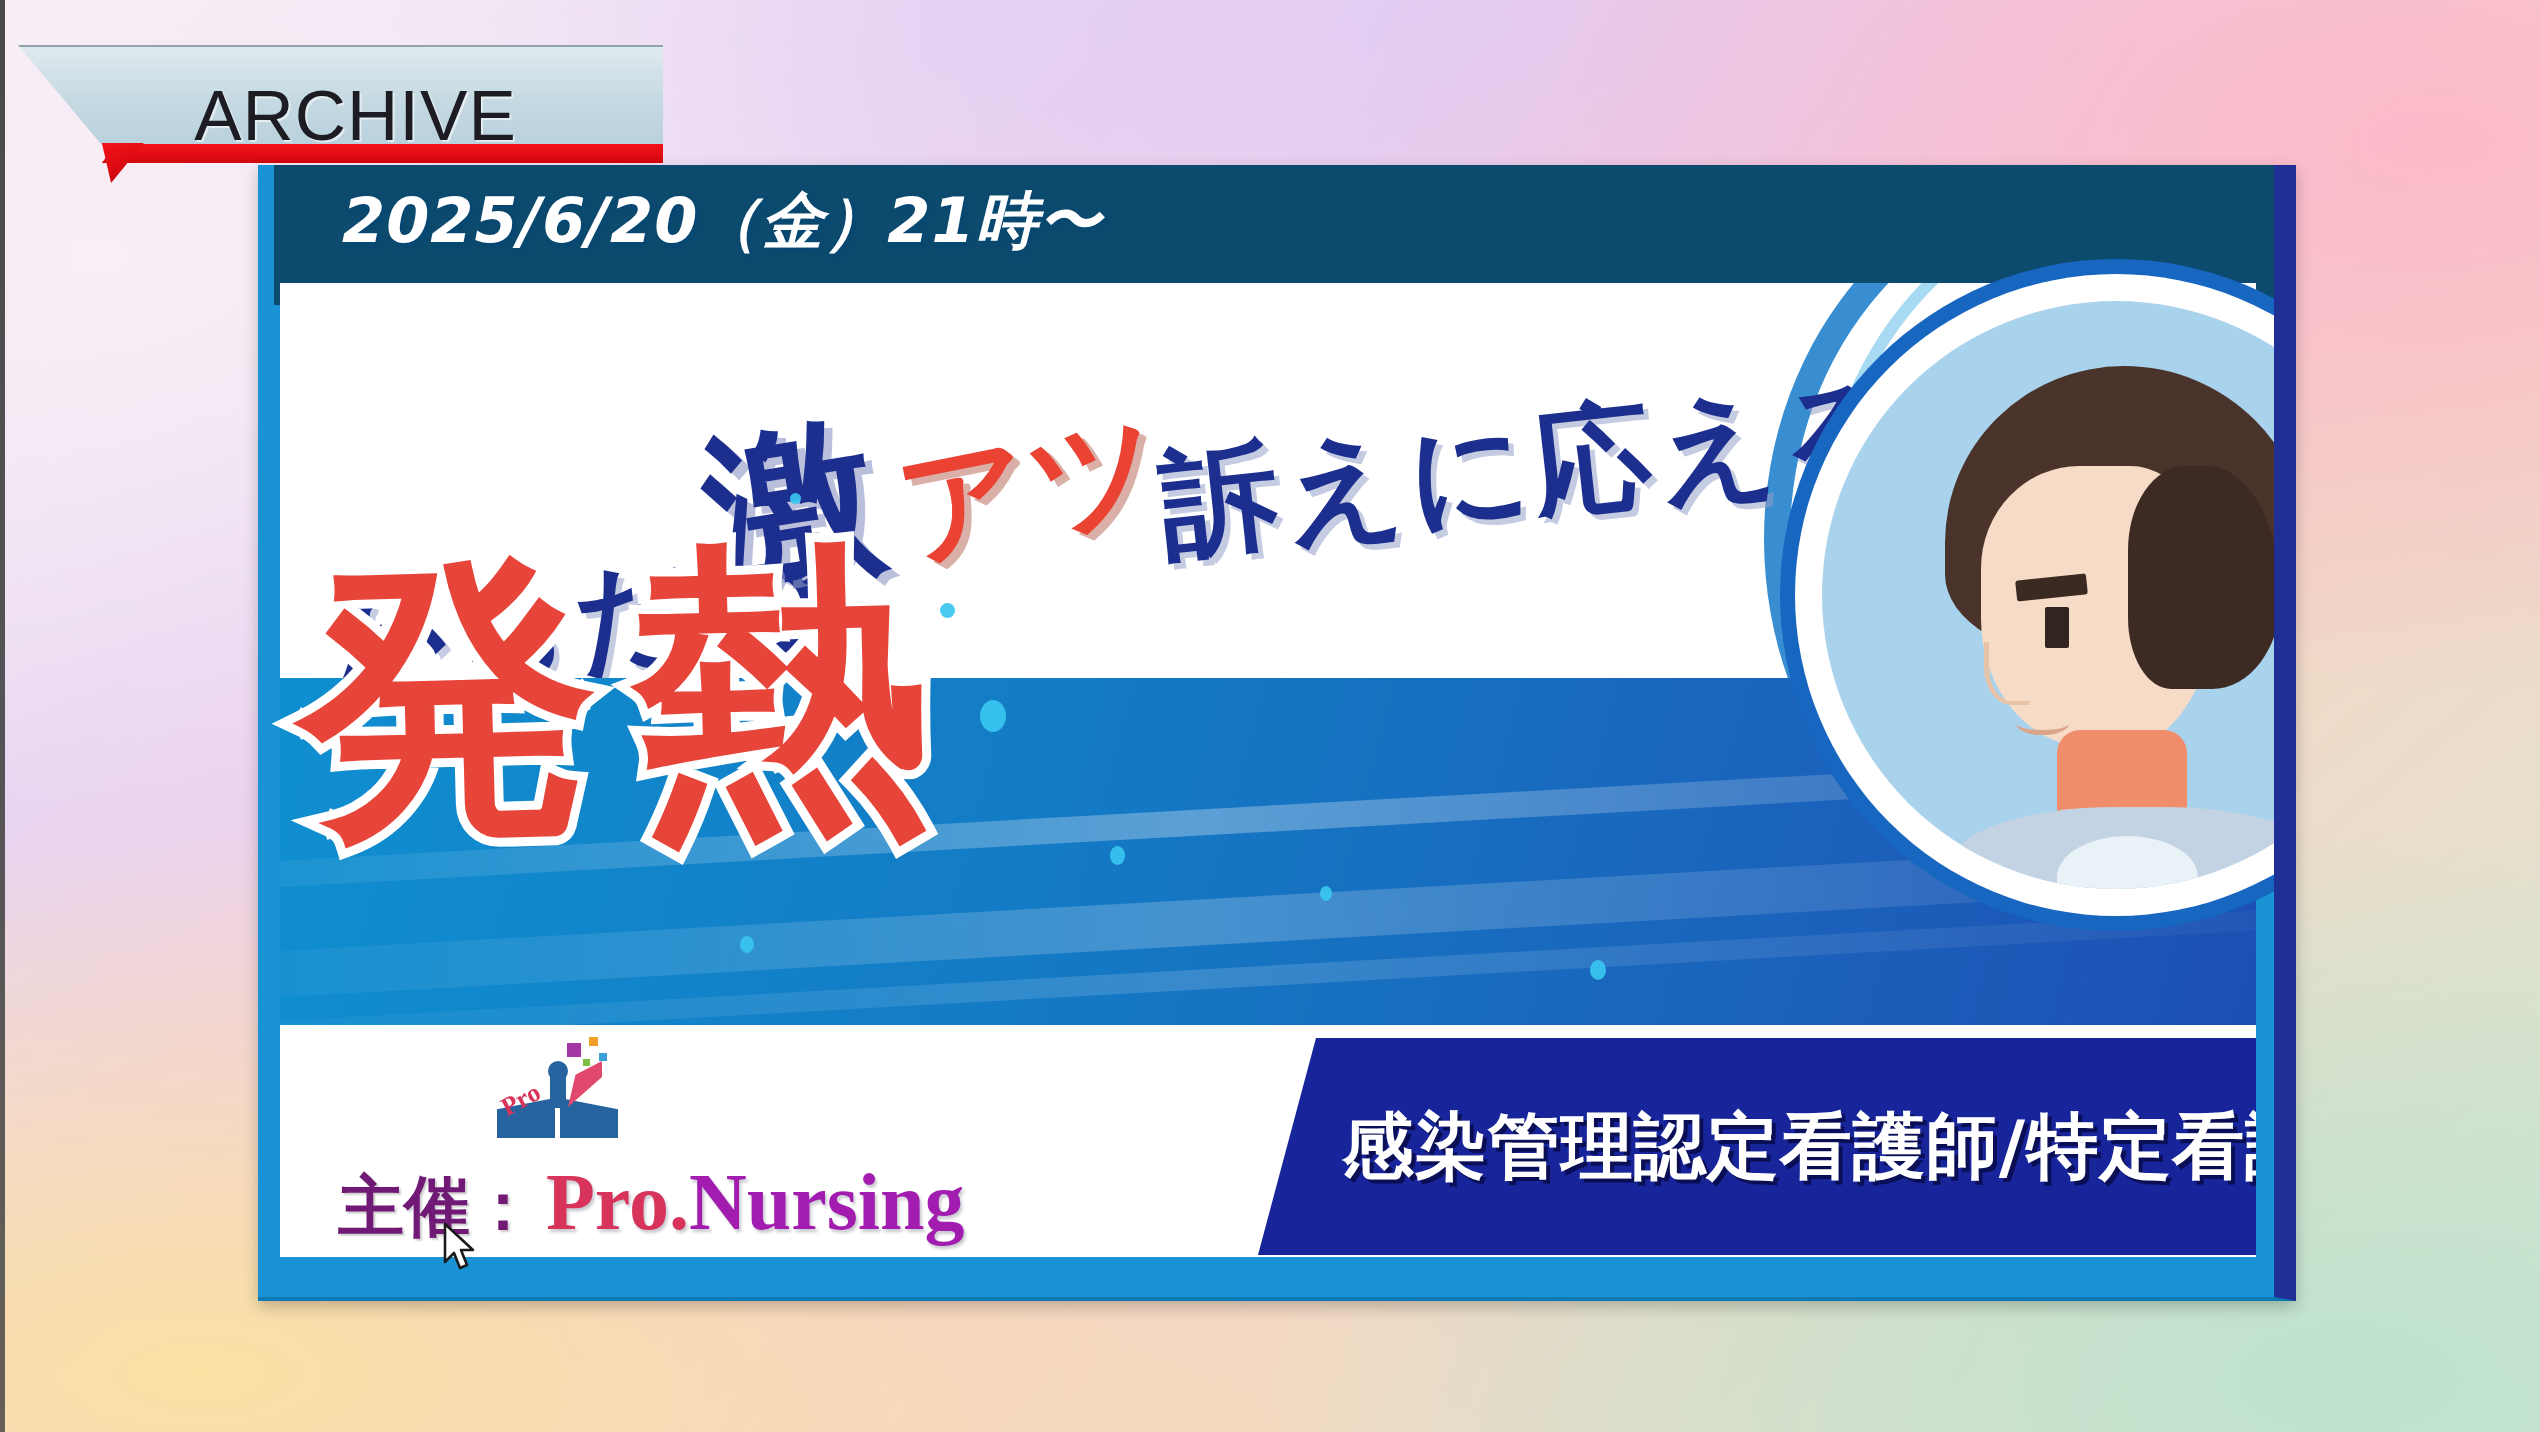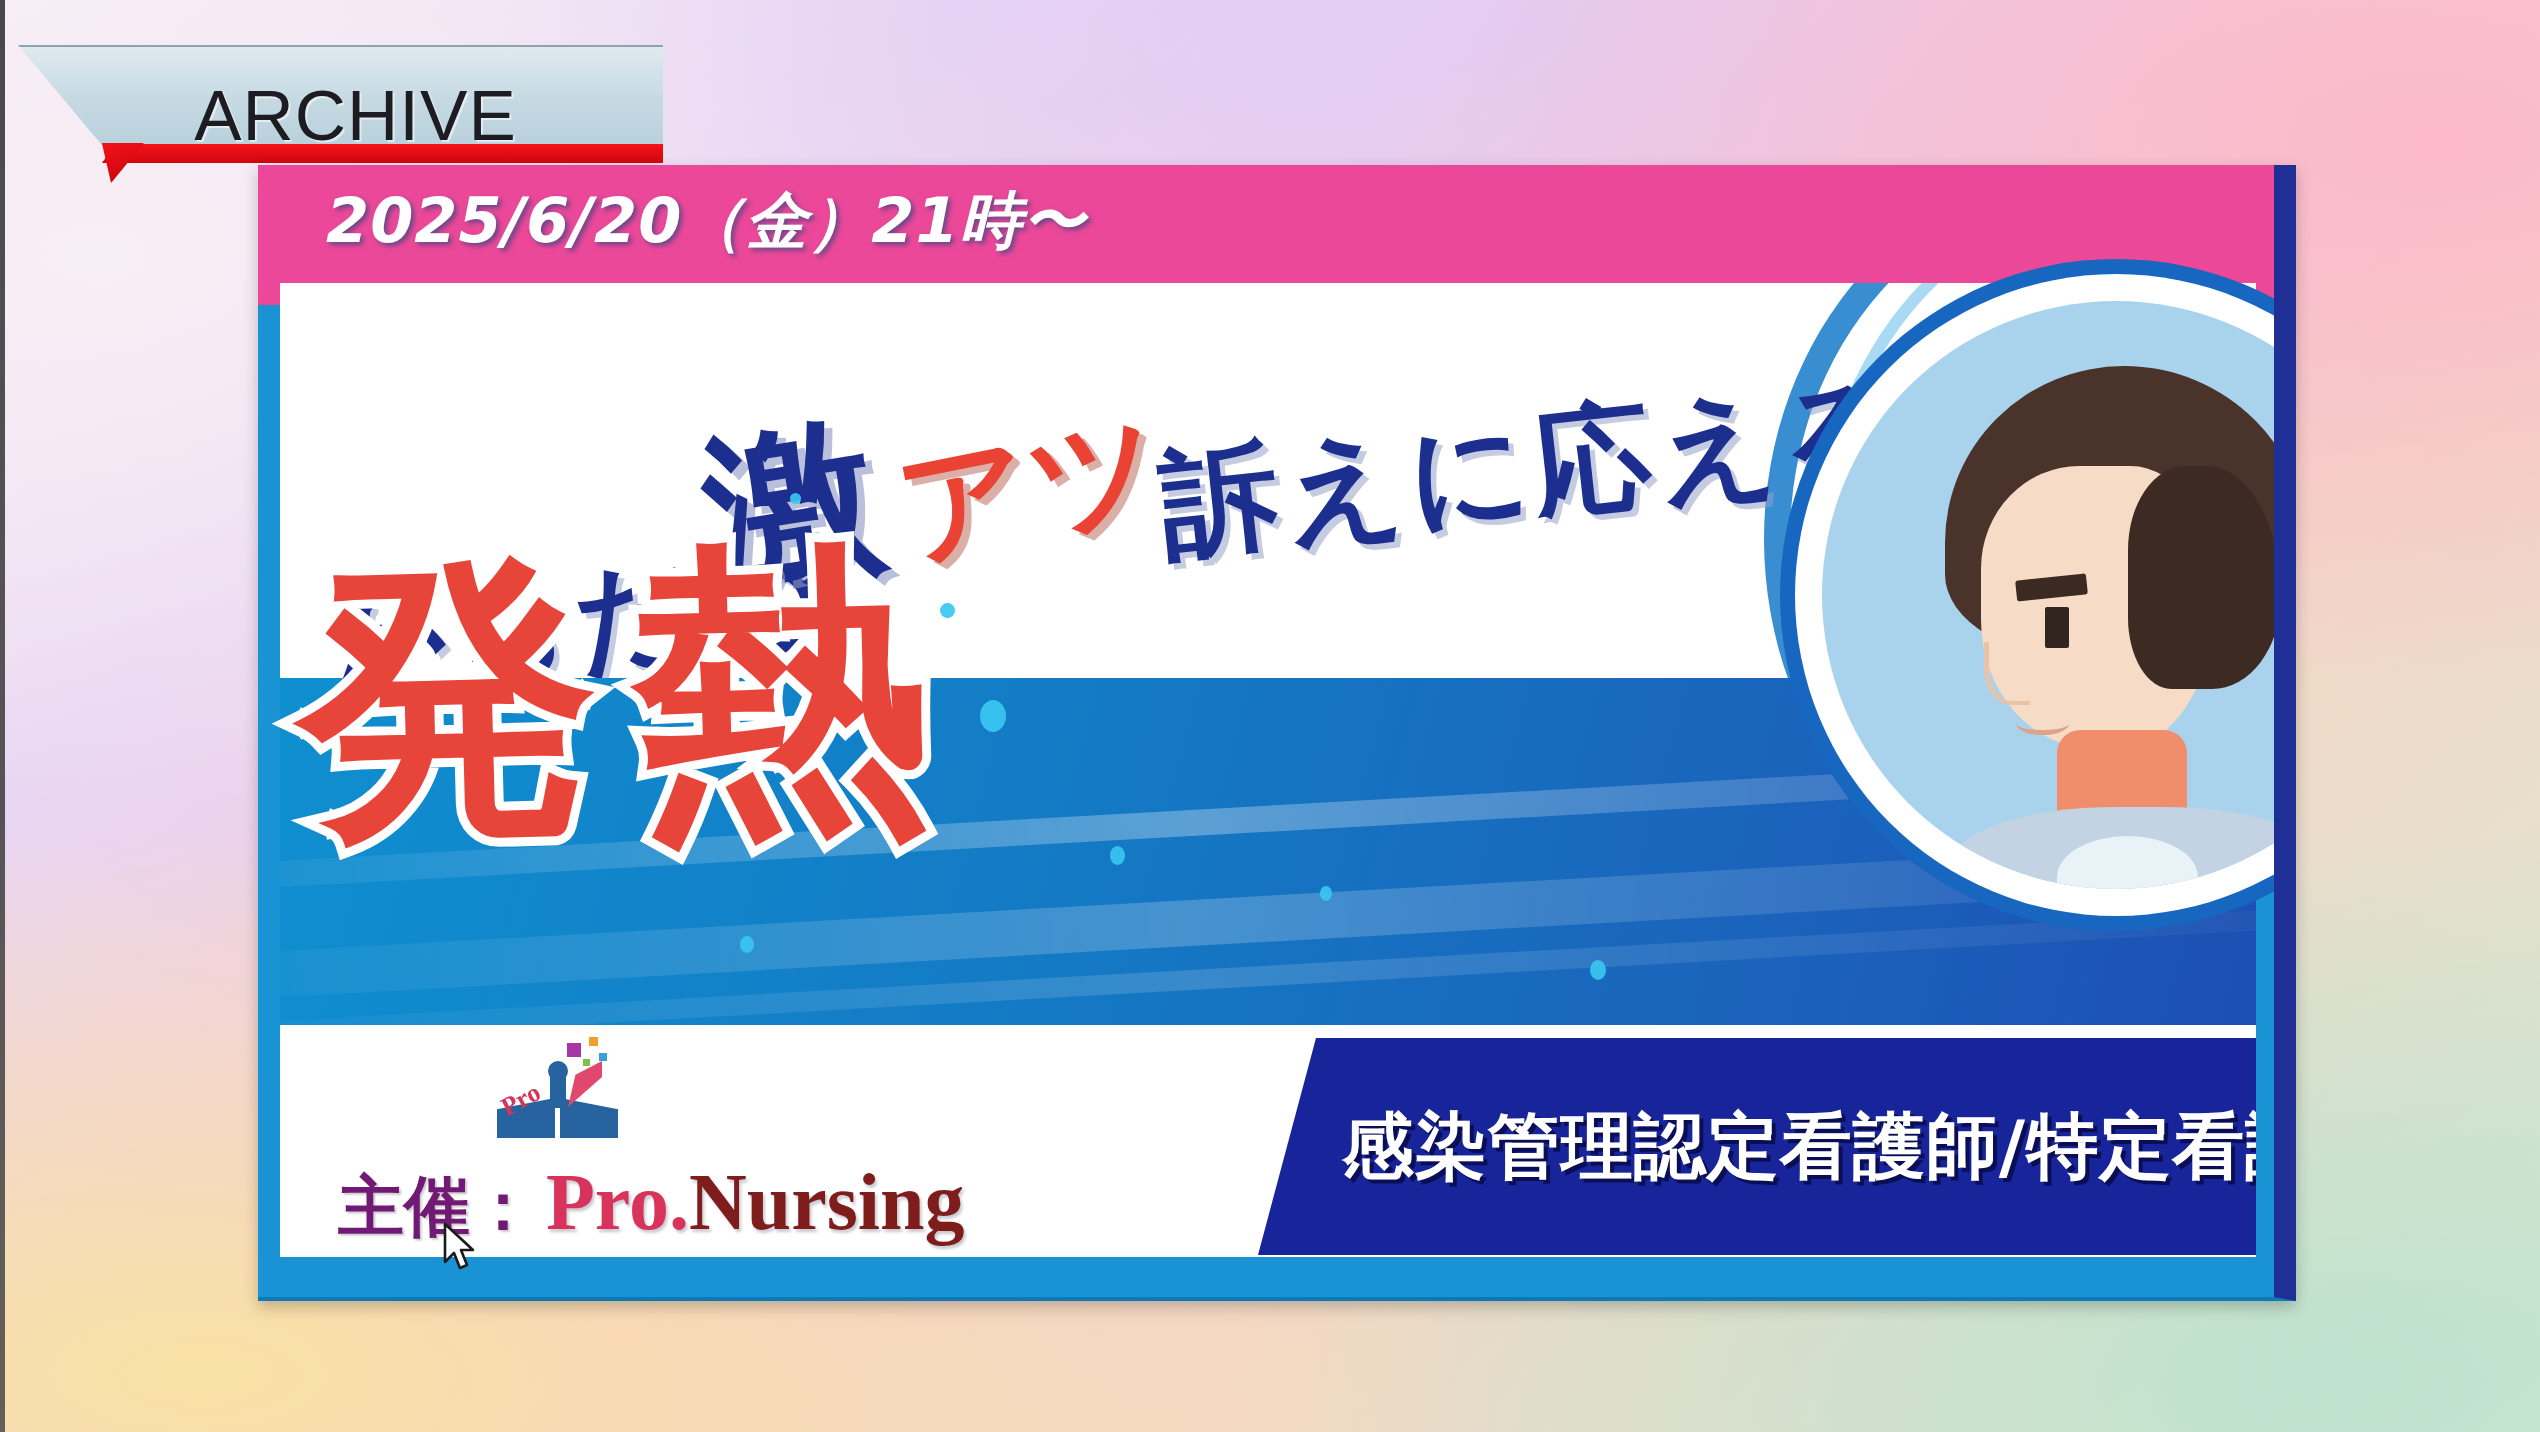--- a/index.html
+++ b/index.html
@@ -96,24 +96,24 @@
     background: #1a93d4;
     border-right: 22px solid #1f2f96;
     border-bottom: 4px solid #0d7ab5;
     box-shadow: 0 6px 14px rgba(0,0,0,.22);
     overflow: hidden;
   }
 
   
   .date-strip {
     position: absolute;
-    left: 0; top: 0;
+    left: 16px; top: 0;
     width: 100%;
     height: 140px;
-    background: #ec4899;
+    background: #0c4a6e;
   }
   .date-strip .date-text {
     position: absolute;
     left: 68px;
     top: 14px;
     font-family: "DejaVu Sans", sans-serif;
     font-size: 62px;
     font-weight: 700;
     font-style: italic;
     color: #ffffff;
@@ -289,21 +289,21 @@
     text-shadow: 2px 2px 2px rgba(0,0,0,.2);
   }
   .host-brand {
     font-family: "Liberation Serif", "DejaVu Serif", serif;
     font-size: 80px;
     font-weight: 700;
     margin-left: 10px;
     text-shadow: 2px 3px 3px rgba(120,120,140,.4);
   }
   .host-brand .b-red { color: #d8345b; }
-  .host-brand .b-blue { color: #7f1d1d; }
+  .host-brand .b-blue { color: #a21caf; }
 
   
   .brand-emblem {
     position: absolute;
     left: 215px;
     top: 12px;
     width: 125px;
     height: 105px;
   }
   .brand-emblem .book-l,

